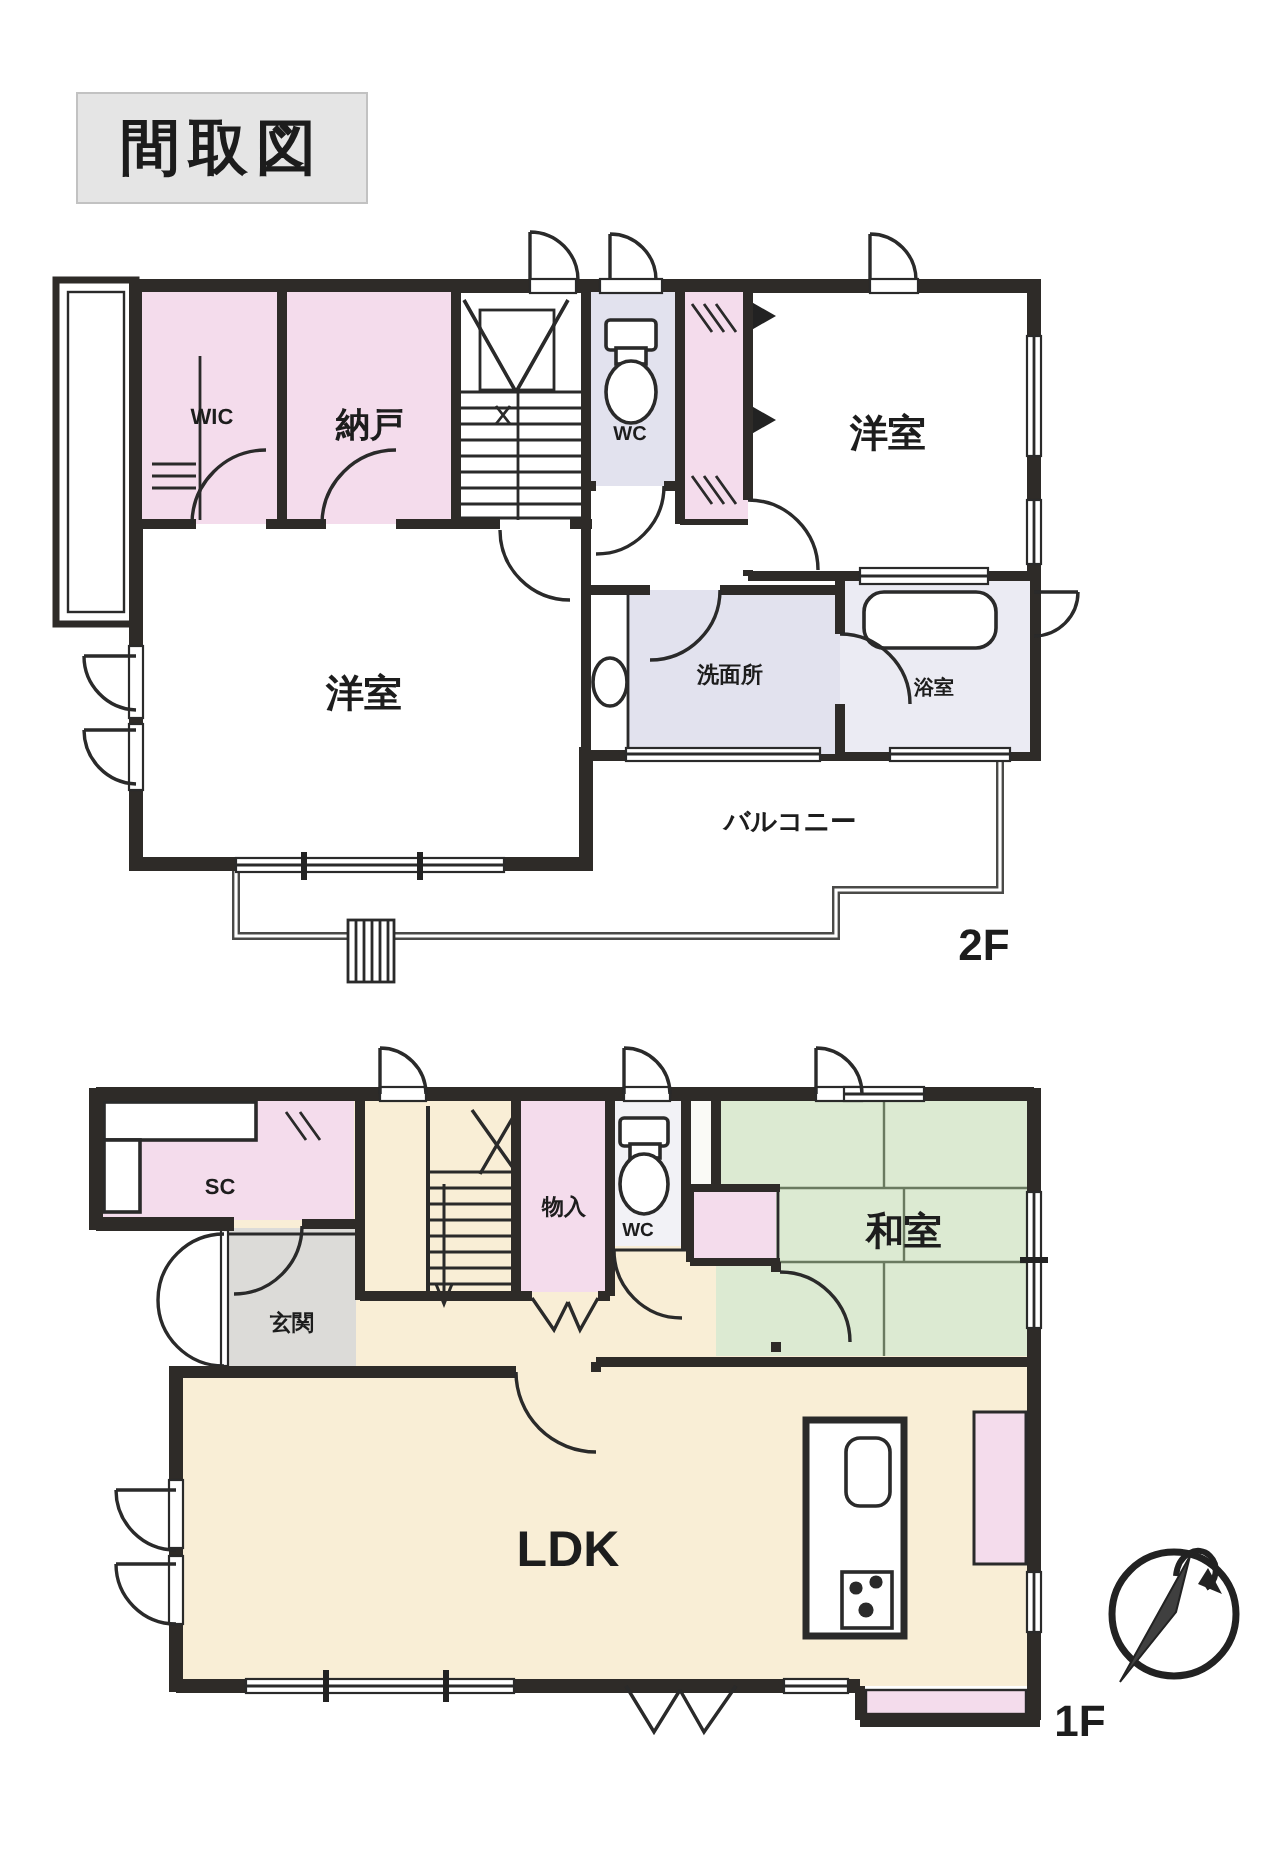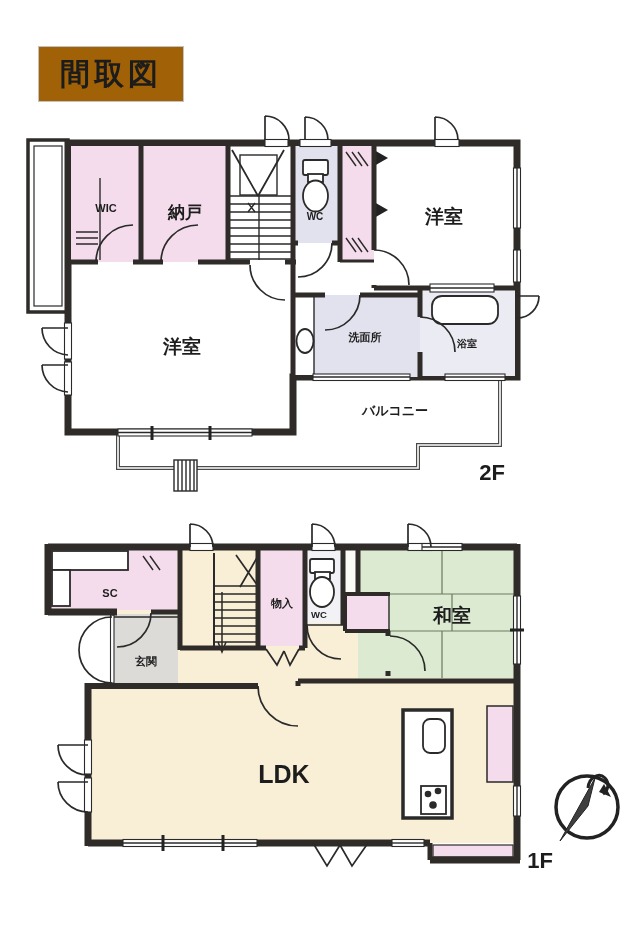--- a/index.html
+++ b/index.html
@@ -1,20 +1,20 @@
 <!DOCTYPE html>
 <html><head>
 <meta charset="utf-8">
 <style>
   html,body{margin:0;padding:0;background:#ffffff;}
   body{font-family:"Liberation Sans","DejaVu Sans",sans-serif;}
   #page{position:relative;width:640px;height:931px;background:#fff;overflow:hidden;}
   #title-badge{
     position:absolute;left:38px;top:46px;width:146px;height:56px;
-    background:#a16207;display:flex;align-items:center;justify-content:center;
+    background:#e5e5e5;display:flex;align-items:center;justify-content:center;
     font-size:30px;font-weight:bold;color:#1c1c1c;letter-spacing:4px;
     box-shadow:0 0 0 1px #c2c2c2 inset;
   }
   svg{position:absolute;left:0;top:0;}
   svg text{font-family:"Liberation Sans","DejaVu Sans",sans-serif;fill:#1d1d1d;font-weight:bold;}
   .wall{stroke:#2e2b28;fill:none;stroke-linecap:butt;}
   .w7{stroke-width:7;}
   .w6{stroke-width:6;}
   .w5{stroke-width:5;}
   .w4{stroke-width:4;}

